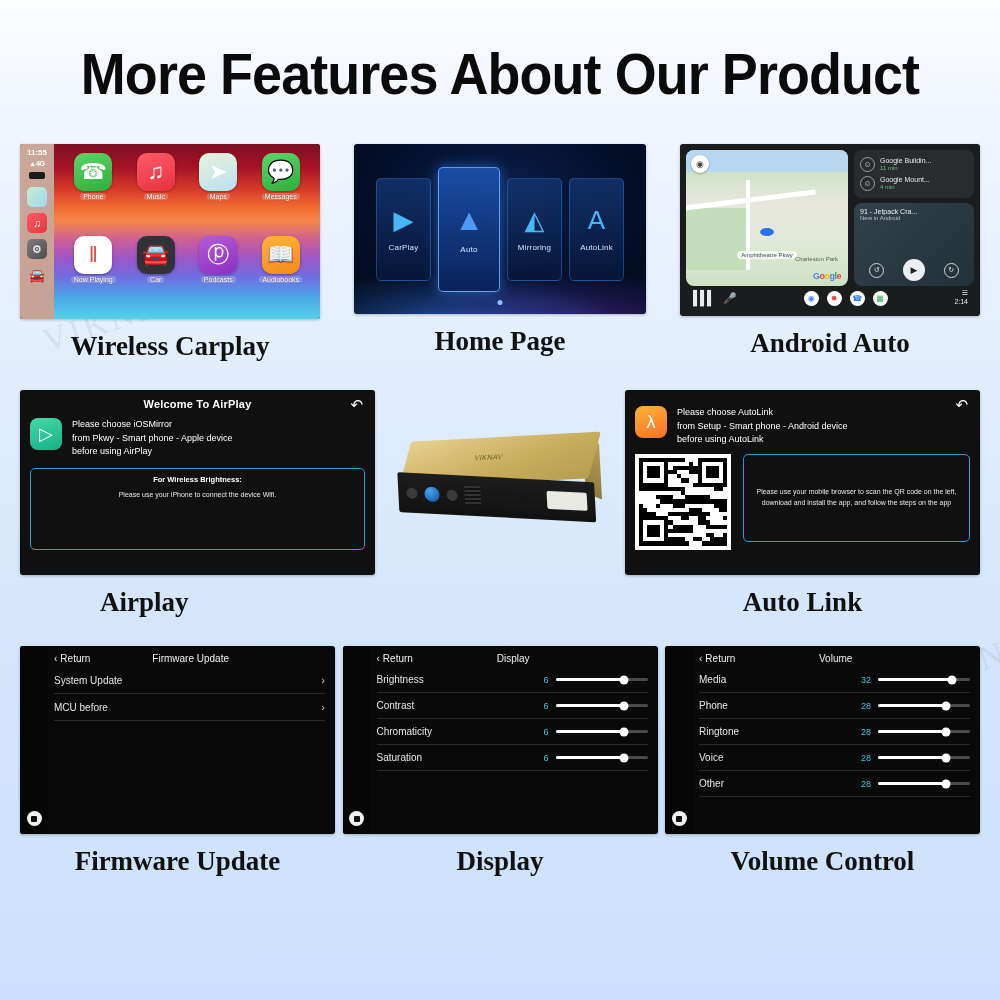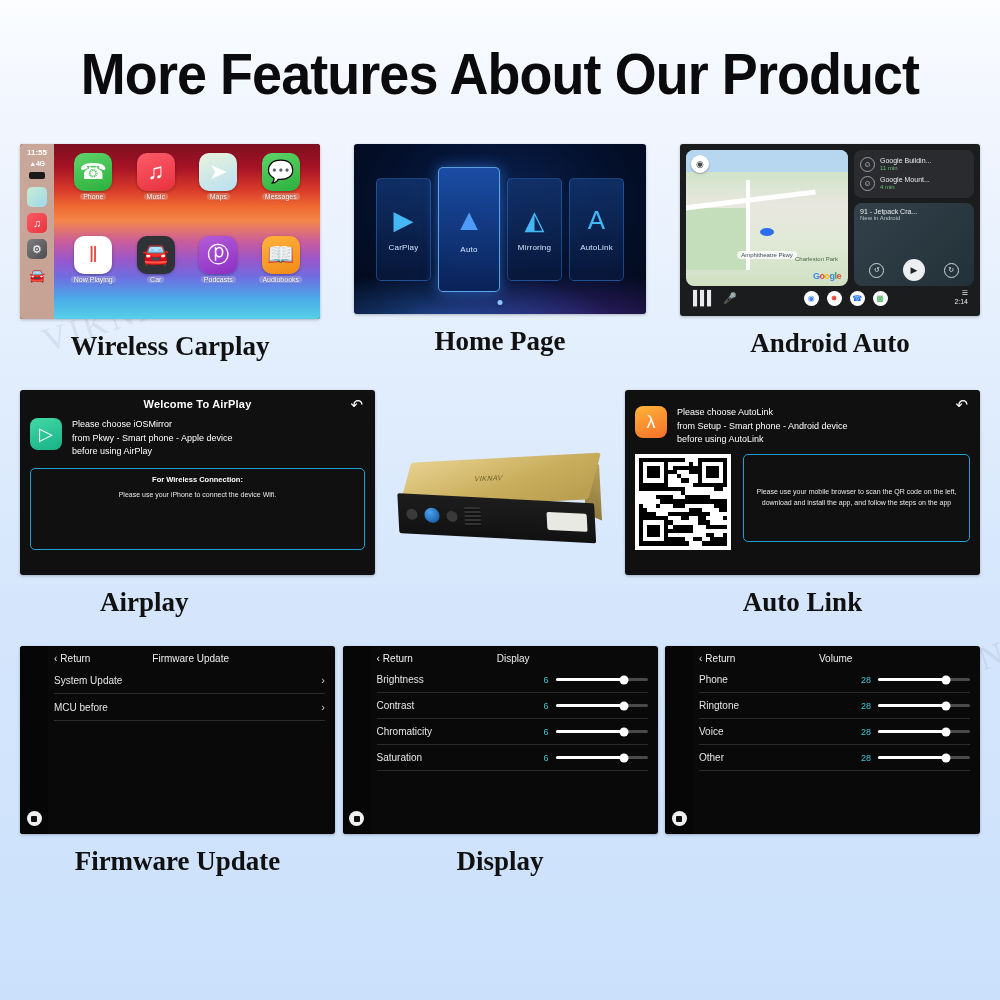--- a/index.html
+++ b/index.html
@@ -20,21 +20,21 @@
     letter-spacing: -1px;
     color: #0b0b0d;
     padding-top: 40px;
     transform: scaleX(0.93);
     text-shadow: 0 1px 0 rgba(255,255,255,.6);
   }
 
   
   .row { display: flex; justify-content: space-between; padding: 0 20px; }
   .row-1 { margin-top: 37px; }
-  .row-2 { margin-top: 28px; align-items: center; }
+  .row-2 { margin-top: 28px; }
   .row-3 { margin-top: 28px; }
 
   .cell { display: flex; flex-direction: column; align-items: center; }
 
   .caption {
     font-family: "Liberation Serif", "DejaVu Serif", serif;
     font-weight: bold;
     font-size: 27px;
     color: #111;
     margin-top: 12px;
@@ -400,21 +400,21 @@
       <div class="info-head">Welcome To AirPlay</div>
       <div class="info-back">↶</div>
       <div class="info-body">
         <div class="info-icon airplay">▷</div>
         <div class="info-text" style="white-space:pre-line">Please choose iOSMirror
 from Pkwy - Smart phone - Apple device
 before using AirPlay</div>
       </div>
       <div class="info-boxes">
         <div class="info-box">
-          <div class="box-title">For Wireless Connection:</div>
+          <div class="box-title">For Wireless Brightness:</div>
           <div class="box-text">Please use your iPhone to connect the device Wifi.</div>
         </div>
       </div>
     </div>
     <div class="caption" style="align-self:flex-start;margin-left:80px">Airplay</div>
   </div>
 
   <div class="cell device-wrap">
     <div class="device">
       <div class="dev-side"></div>
@@ -990,20 +990,28 @@
       <div class="sett-main">
         <div class="sett-head">
           <div class="sett-return">
             <span>‹</span>
             <span>Return</span>
           </div>
           <div class="sett-title">Volume</div>
         </div>
         <div class="sett-rows" id="vol-rows">
             <div class="sett-row">
+              <span class="name">Media</span>
+              <span class="val" style="color:#3fc6d8">32</span>
+              <span class="slider">
+                <span class="fill" style="width:80%"></span>
+                <span class="knob" style="left:80%"></span>
+              </span>
+            </div>
+            <div class="sett-row">
               <span class="name">Phone</span>
               <span class="val" style="color:#3fc6d8">28</span>
               <span class="slider">
                 <span class="fill" style="width:74%"></span>
                 <span class="knob" style="left:74%"></span>
               </span>
             </div>
             <div class="sett-row">
               <span class="name">Ringtone</span>
               <span class="val" style="color:#3fc6d8">28</span>
@@ -1024,14 +1032,15 @@
               <span class="name">Other</span>
               <span class="val" style="color:#3fc6d8">28</span>
               <span class="slider">
                 <span class="fill" style="width:74%"></span>
                 <span class="knob" style="left:74%"></span>
               </span>
             </div>
           </div>
       </div>
     </div>
+    <div class="caption">Volume Control</div>
   </div>
 </div>
 
 </body></html>

